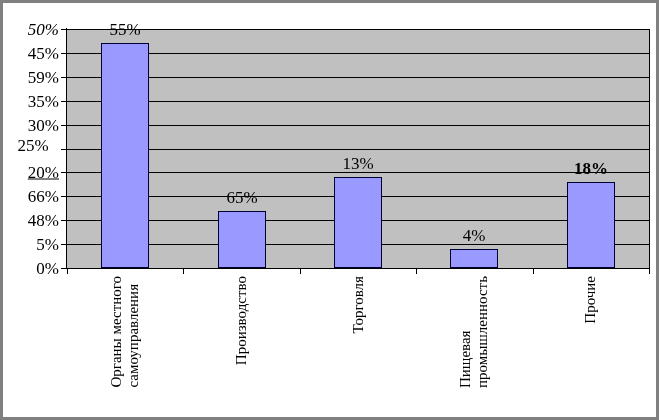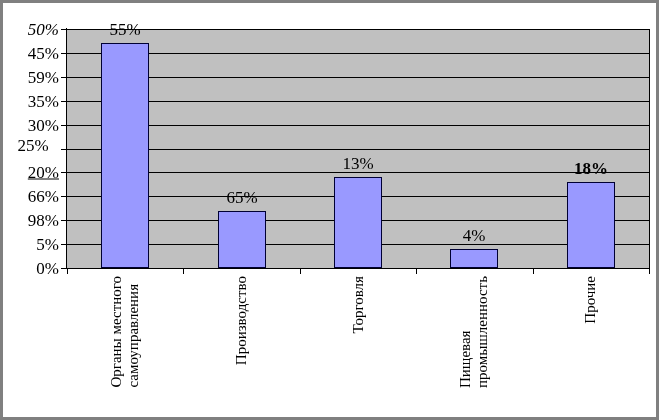--- a/index.html
+++ b/index.html
@@ -164,21 +164,21 @@
 
     <div class="ylabels-wrap" id="ylabels-wrap">
         <div class="ylabel" style="top: 25px; font-style: italic;">50%</div>
         <div class="ylabel" style="top: 49px;">45%</div>
         <div class="ylabel" style="top: 73px;">59%</div>
         <div class="ylabel" style="top: 97px;">35%</div>
         <div class="ylabel" style="top: 121px;">30%</div>
         <div class="ylabel" style="top: 141px; text-align: center;">25%</div>
         <div class="ylabel" style="top: 168px; text-decoration: underline;">20%</div>
         <div class="ylabel" style="top: 192px;">66%</div>
-        <div class="ylabel" style="top: 216px;">98%</div>
+        <div class="ylabel" style="top: 216px;">48%</div>
         <div class="ylabel" style="top: 240px;">5%</div>
         <div class="ylabel" style="top: 264px;">0%</div>
       </div>
     <div id="yticks-wrap">
         <div class="tick-y" style="top: 25px;"></div>
         <div class="tick-y" style="top: 49px;"></div>
         <div class="tick-y" style="top: 73px;"></div>
         <div class="tick-y" style="top: 97px;"></div>
         <div class="tick-y" style="top: 121px;"></div>
         <div class="tick-y" style="top: 145px;"></div>

